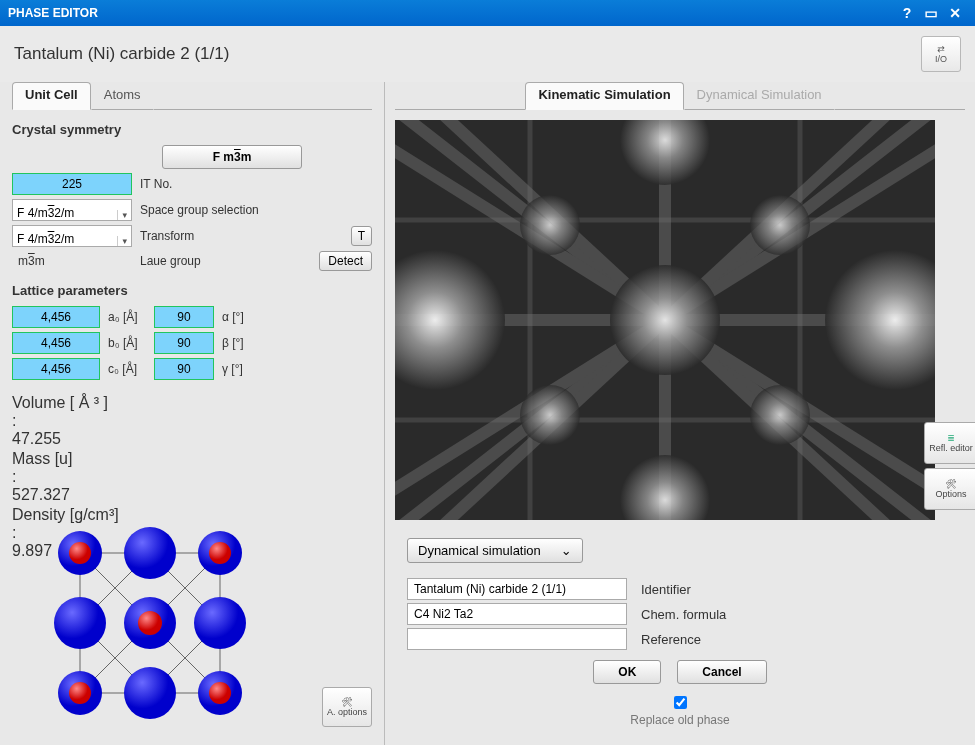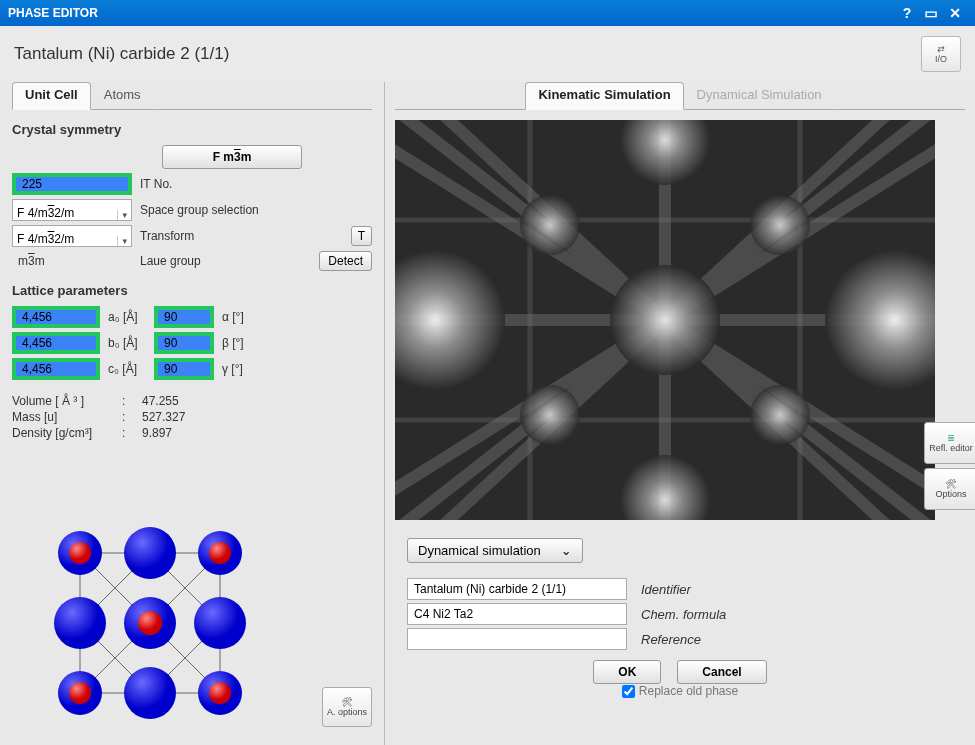--- a/index.html
+++ b/index.html
@@ -13,44 +13,44 @@
   .main { display: flex; height: calc(745px - 26px - 56px); }
   .left { width: 385px; padding: 0 12px; border-right: 1px solid #bbb; position: relative; }
   .right { flex: 1; padding: 0 10px; position: relative; }
   .tabs { display: flex; height: 28px; margin-top: 0; }
   .tab { padding: 4px 12px; font-size: 13px; color: #555; border: 1px solid transparent; border-bottom: 1px solid #aaa; cursor: pointer; background: #e8e8e8; }
   .tab.active { border: 1px solid #aaa; border-bottom: 1px solid #fafafa; background: #fafafa; border-radius: 4px 4px 0 0; font-weight: bold; color: #222; }
   .tab.disabled { color: #aaa; }
   .tab-spacer { flex: 1; border-bottom: 1px solid #aaa; }
   .section-label { font-size: 13px; font-weight: bold; color: #333; margin: 12px 0 8px; }
   .row { display: flex; align-items: center; margin-bottom: 4px; gap: 8px; }
-  .input-txt { border: 4px solid #22c55e; padding: 2px 6px; font-size: 12px; text-align: left; background: #3b82f6; height: 22px; }
+  .input-txt { border: 1px solid #22c55e; padding: 2px 6px; font-size: 12px; text-align: center; background: #7dd3fc; height: 22px; }
   .input-txt.w1 { width: 120px; }
   .input-txt.w2 { width: 88px; }
   .input-txt.w3 { width: 60px; }
   .lbl { font-size: 12px; color: #333; }
   .select { border: 1px solid #aaa; background: #fff; font-size: 12px; height: 22px; width: 120px; padding: 0 4px; display: flex; align-items: flex-end; justify-content: space-between; cursor: pointer; }
   .select .arrow { font-size: 9px; color: #555; border-left: 1px solid #ccc; padding-left: 4px; }
   .btn-small { border: 1px solid #999; background: linear-gradient(#fff,#e0e0e0); padding: 2px 8px; font-size: 12px; border-radius: 3px; cursor: pointer; }
   .btn-wide { width: 140px; text-align: center; padding: 4px 0; font-weight: bold; }
-  .prop-row { display: flex; font-size: 12px; color: #333; margin: 2px 0; }
+  .prop-row { display: flex; font-size: 16px; color: #333; margin: 2px 0; flex-direction: column; }
   .prop-row .k { width: 110px; }
   .prop-row .c { width: 20px; }
   .prop-row .v { }
   .sim-img { width: 540px; height: 400px; background: #2a2a2a; margin-top: 10px; position: relative; overflow: hidden; }
   .sim-img svg { width: 100%; height: 100%; }
   .side-btns { position: absolute; right: -3px; top: 340px; display: flex; flex-direction: column; gap: 4px; }
   .side-btn { width: 54px; height: 42px; border: 1px solid #aaa; background: linear-gradient(#fff,#e6e6e6); font-size: 9px; display: flex; flex-direction: column; align-items: center; justify-content: center; cursor: pointer; border-radius: 3px; color: #444; }
   .dropdown { border: 1px solid #999; background: linear-gradient(#fff,#e0e0e0); padding: 4px 10px; font-size: 13px; border-radius: 3px; cursor: pointer; display: inline-flex; align-items: center; gap: 20px; margin: 18px 0 12px 12px; }
   .form-row { display: flex; align-items: center; margin: 3px 0 3px 12px; gap: 14px; }
   .form-row input { width: 220px; border: 1px solid #aaa; padding: 3px 6px; font-size: 12px; background: #fff; }
-  .form-row .flbl { font-size: 13px; color: #333; font-style: italic; }
+  .form-row .flbl { font-size: 13px; color: #333; }
   .dlg-btns { display: flex; gap: 16px; justify-content: center; margin-top: 10px; align-items: center; }
   .dlg-btns .btn-small { padding: 4px 24px; font-weight: bold; }
-  .chk { display: flex; align-items: center; gap: 4px; font-size: 12px; color: #777; margin-top: 0; justify-content: center; }
+  .chk { display: flex; align-items: center; gap: 4px; font-size: 12px; color: #777; margin-top: 12px; justify-content: center; flex-direction: column; }
   .atom-view { position: absolute; bottom: 18px; left: 50px; }
   .a-opt { position: absolute; bottom: 18px; right: 12px; width: 50px; height: 40px; border: 1px solid #aaa; background: linear-gradient(#fff,#e6e6e6); font-size: 9px; display: flex; flex-direction: column; align-items: center; justify-content: center; cursor: pointer; border-radius: 3px; color: #444; }
   .overline { text-decoration: overline; }
 </style>
 </head>
 <body>
 
 <div class="titlebar">
   <span class="title">PHASE EDITOR</span>
   <span class="btn">?</span>

